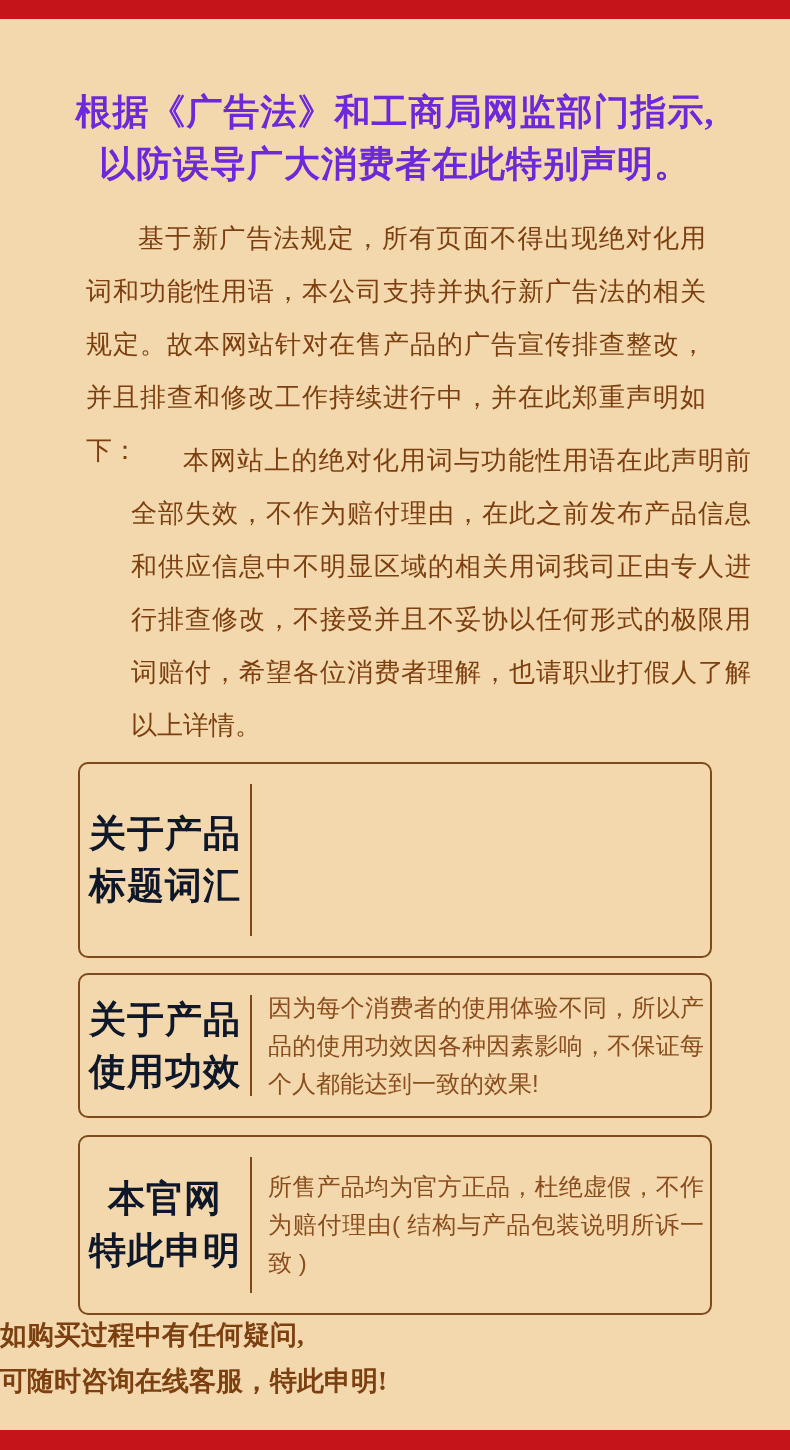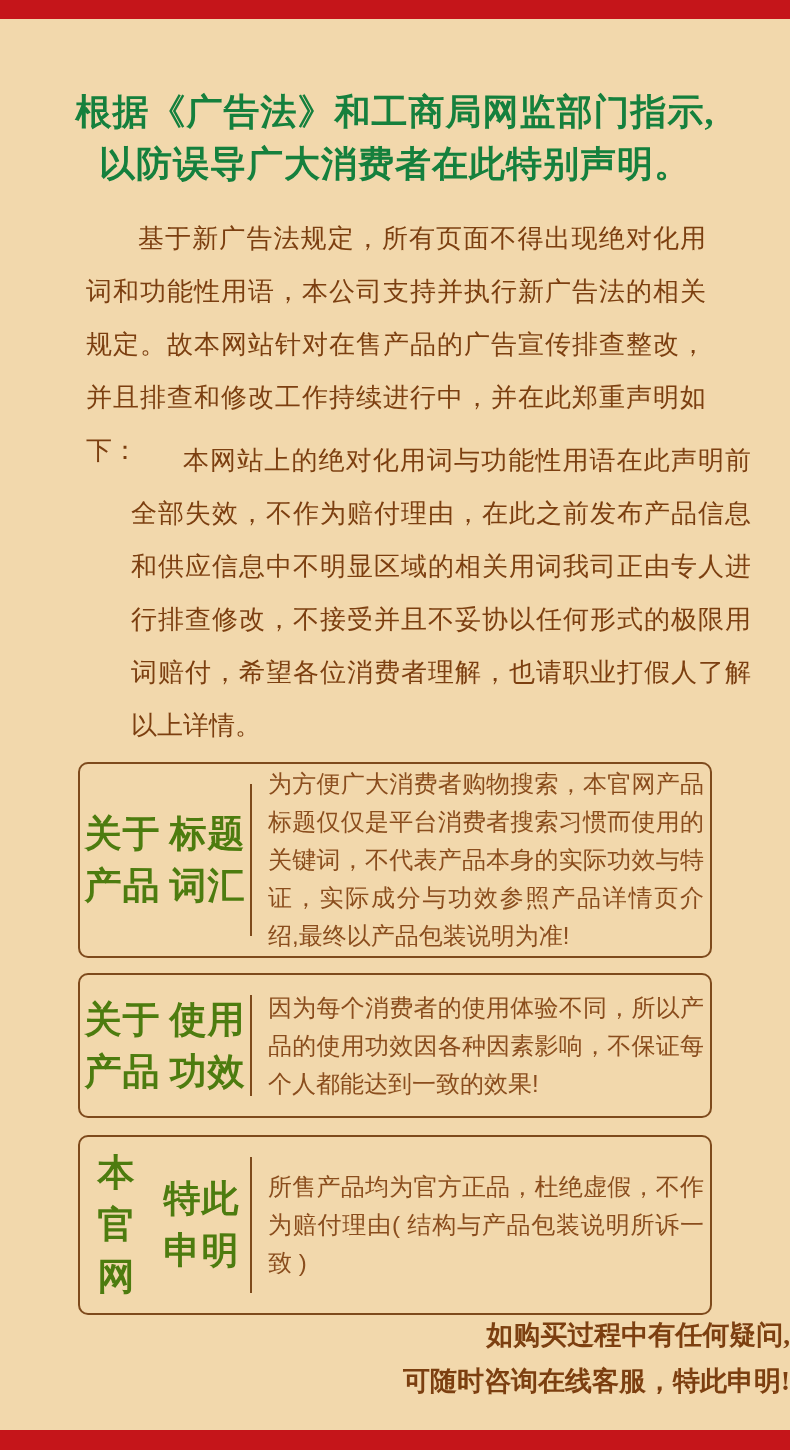--- a/index.html
+++ b/index.html
@@ -28,21 +28,21 @@
     position: absolute;
     top: 86px;
     left: 0;
     width: 790px;
     text-align: center;
     font-family: "Liberation Serif", "DejaVu Serif", serif;
     font-weight: bold;
     font-size: 36px;
     line-height: 52px;
     letter-spacing: 1px;
-    color: #15803d;
+    color: #6d28d9;
   }
 
   .para {
     position: absolute;
     left: 86px;
     width: 620px;
     font-family: Liberation Serif, serif;
     font-size: 26px;
     line-height: 53px;
     text-align: justify;
@@ -63,29 +63,29 @@
     align-items: stretch;
   }
   .notice-box.b1 { top: 762px;  height: 196px; }
   .notice-box.b2 { top: 973px;  height: 145px; }
   .notice-box.b3 { top: 1135px; height: 180px; }
 
   .box-label {
     width: 170px;
     flex: 0 0 170px;
     display: flex;
-    flex-direction: row;
+    flex-direction: column;
     align-items: center;
     justify-content: center;
     font-family: "Liberation Serif", "DejaVu Serif", serif;
     font-weight: bold;
     font-size: 37px;
     line-height: 52px;
     letter-spacing: 1px;
-    color: #4d7c0f;
+    color: #0f172a;
     text-align: center;
   }
 
   .box-divider {
     width: 2px;
     flex: 0 0 2px;
     background: #7e4a1c;
     margin: 20px 0;
   }
 
@@ -98,21 +98,21 @@
     line-height: 38px;
     text-align: justify;
     color: #8a4d1d;
   }
 
   .footer {
     position: absolute;
     top: 1312px;
     left: 0;
     width: 790px;
-    text-align: right;
+    text-align: left;
     font-family: "Liberation Serif", "DejaVu Serif", serif;
     font-weight: 600;
     font-size: 27px;
     line-height: 46px;
     color: #7c3f10;
   }
 </style>
 </head>
 <body>
 
@@ -128,21 +128,20 @@
   <div class="para p1">基于新广告法规定，所有页面不得出现绝对化用词和功能性用语，本公司支持并执行新广告法的相关规定。故本网站针对在售产品的广告宣传排查整改，并且排查和修改工作持续进行中，并在此郑重声明如下：</div>
 
   <div class="para p2">本网站上的绝对化用词与功能性用语在此声明前全部失效，不作为赔付理由，在此之前发布产品信息和供应信息中不明显区域的相关用词我司正由专人进行排查修改，不接受并且不妥协以任何形式的极限用词赔付，希望各位消费者理解，也请职业打假人了解以上详情。</div>
 
   <div class="notice-box b1">
     <div class="box-label">
       <div>关于产品</div>
       <div>标题词汇</div>
     </div>
     <div class="box-divider"></div>
-    <div class="box-text">为方便广大消费者购物搜索，本官网产品标题仅仅是平台消费者搜索习惯而使用的关键词，不代表产品本身的实际功效与特证，实际成分与功效参照产品详情页介绍,最终以产品包装说明为准!</div>
   </div>
 
   <div class="notice-box b2">
     <div class="box-label">
       <div>关于产品</div>
       <div>使用功效</div>
     </div>
     <div class="box-divider"></div>
     <div class="box-text">因为每个消费者的使用体验不同，所以产品的使用功效因各种因素影响，不保证每个人都能达到一致的效果!</div>
   </div>

